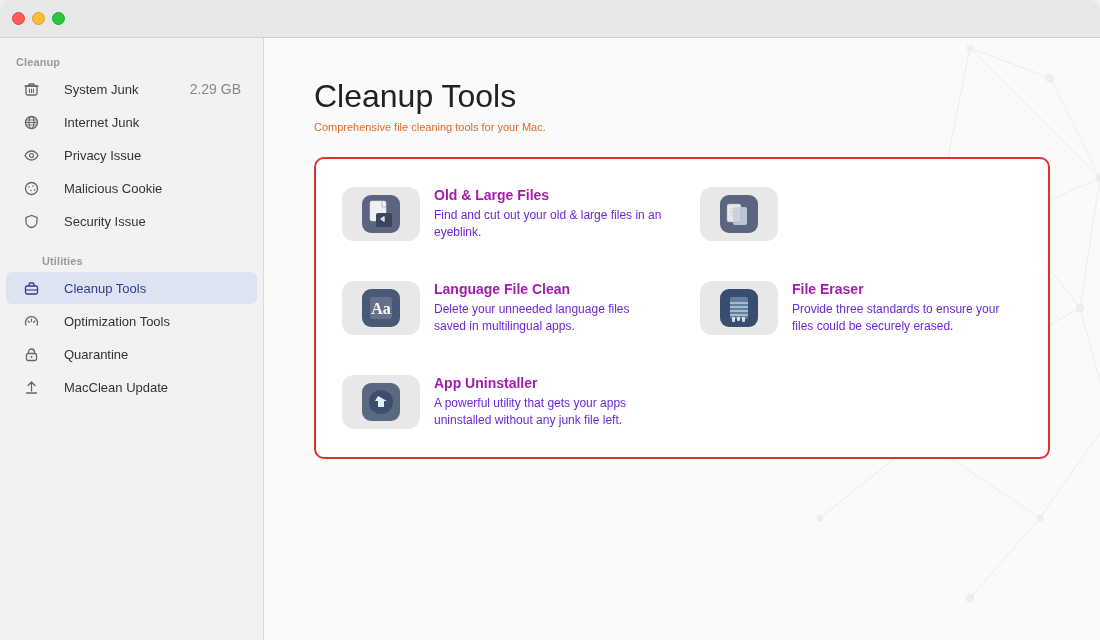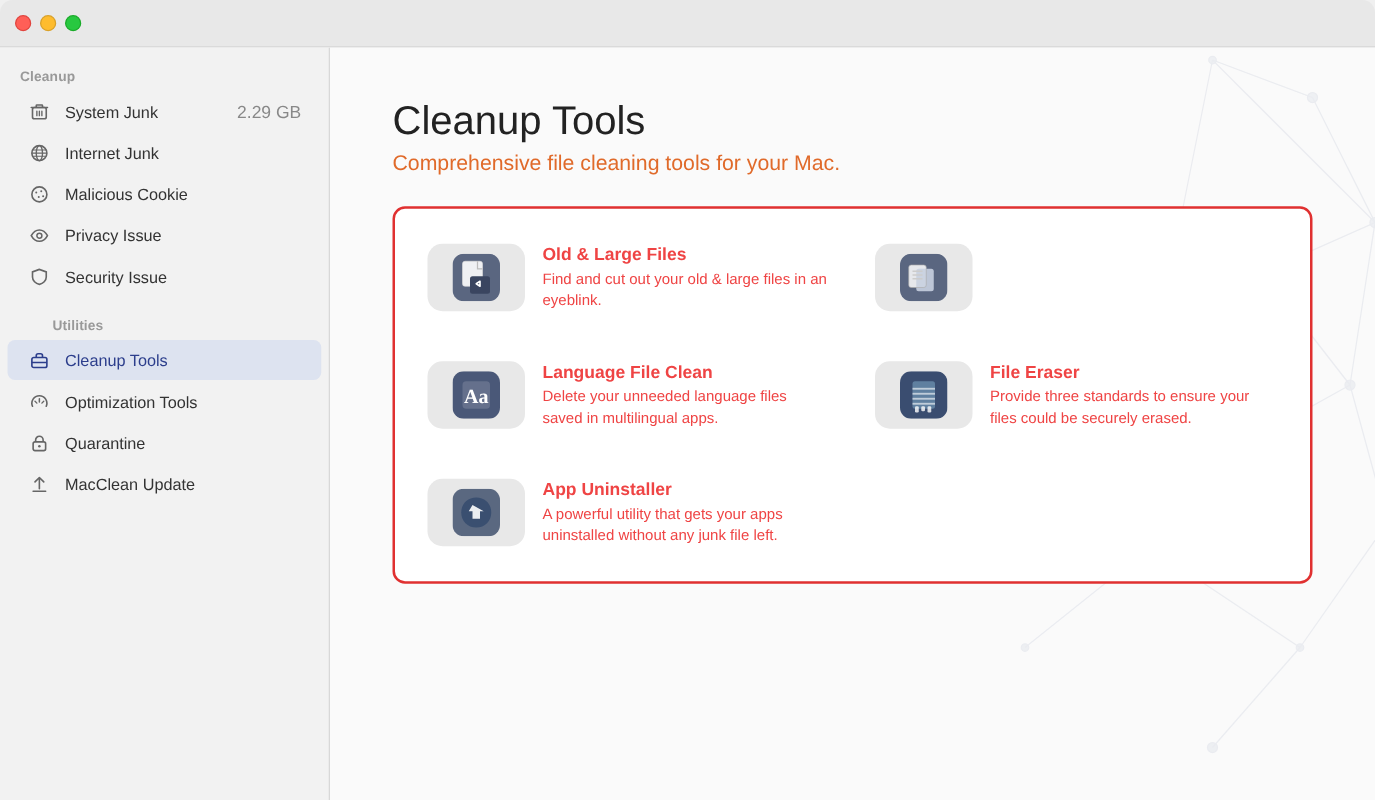--- a/index.html
+++ b/index.html
@@ -64,21 +64,21 @@
     }
     .sidebar-item {
       display: flex;
       align-items: center;
       padding: 7px 16px;
       font-size: 13px;
       color: #333;
       cursor: pointer;
       border-radius: 6px;
       margin: 1px 6px;
-      gap: 12px;
+      gap: 24px;
     }
     .sidebar-item.active {
       background: #dde3f0;
       color: #2c3e8c;
       font-weight: 500;
     }
     .sidebar-item .item-icon {
       width: 18px;
       height: 18px;
       flex-shrink: 0;
@@ -120,21 +120,21 @@
       pointer-events: none;
     }
 
     .page-title {
       font-size: 32px;
       font-weight: 300;
       color: #222;
       margin-bottom: 6px;
     }
     .page-subtitle {
-      font-size: 17px;
+      font-size: 11px;
       color: #e06a2a;
       margin-bottom: 24px;
     }
 
     
     .tools-grid-wrapper {
       border: 2px solid #e03030;
       border-radius: 10px;
       padding: 10px;
       background: #fff;
@@ -162,26 +162,26 @@
       background: #e8e8e8;
       display: flex;
       align-items: center;
       justify-content: center;
       flex-shrink: 0;
       overflow: hidden;
     }
     .tool-text .tool-name {
       font-size: 14px;
       font-weight: 600;
-      color: #ef4444;
+      color: #a21caf;
       margin-bottom: 4px;
     }
     .tool-text .tool-desc {
       font-size: 12px;
-      color: #ef4444;
+      color: #6d28d9;
       line-height: 1.4;
     }
   </style>
 </head>
 <body>
 
 <div class="titlebar">
   <div class="traffic-lights">
     <div class="traffic-light tl-close"></div>
     <div class="traffic-light tl-minimize"></div>
@@ -216,38 +216,38 @@
           <path d="M1.5 7.5h12" stroke="#666" stroke-width="1.1"></path>
           <path d="M2 5h11M2 10h11" stroke="#666" stroke-width="0.9"></path>
         </svg>
       </span>
       <span class="item-label">Internet Junk</span>
     </div>
 
     <div class="sidebar-item">
       <span class="item-icon">
         <svg width="15" height="15" viewBox="0 0 15 15" fill="none">
+          <path d="M1 7.5S3.5 3 7.5 3s6.5 4.5 6.5 4.5S11.5 12 7.5 12 1 7.5 1 7.5z" stroke="#666" stroke-width="1.3" fill="none"></path>
+          <circle cx="7.5" cy="7.5" r="2" stroke="#666" stroke-width="1.2"></circle>
+        </svg>
+      </span>
+      <span class="item-label">Privacy Issue</span>
+    </div>
+
+    <div class="sidebar-item">
+      <span class="item-icon">
+        <svg width="15" height="15" viewBox="0 0 15 15" fill="none">
           <circle cx="7.5" cy="7.5" r="6" stroke="#666" stroke-width="1.3"></circle>
           <circle cx="5" cy="6" r="0.8" fill="#666"></circle>
           <circle cx="9" cy="5" r="0.8" fill="#666"></circle>
           <circle cx="7" cy="9.5" r="0.8" fill="#666"></circle>
           <circle cx="10.5" cy="9" r="0.8" fill="#666"></circle>
         </svg>
       </span>
       <span class="item-label">Malicious Cookie</span>
-    </div>
-
-    <div class="sidebar-item">
-      <span class="item-icon">
-        <svg width="15" height="15" viewBox="0 0 15 15" fill="none">
-          <path d="M1 7.5S3.5 3 7.5 3s6.5 4.5 6.5 4.5S11.5 12 7.5 12 1 7.5 1 7.5z" stroke="#666" stroke-width="1.3" fill="none"></path>
-          <circle cx="7.5" cy="7.5" r="2" stroke="#666" stroke-width="1.2"></circle>
-        </svg>
-      </span>
-      <span class="item-label">Privacy Issue</span>
     </div>
 
     <div class="sidebar-item">
       <span class="item-icon">
         <svg width="15" height="15" viewBox="0 0 15 15" fill="none">
           <path d="M7.5 1.5L2 3.5v4c0 3 2.5 5.5 5.5 6 3-0.5 5.5-3 5.5-6v-4L7.5 1.5z" stroke="#666" stroke-width="1.3" fill="none"></path>
         </svg>
       </span>
       <span class="item-label">Security Issue</span>
     </div>

